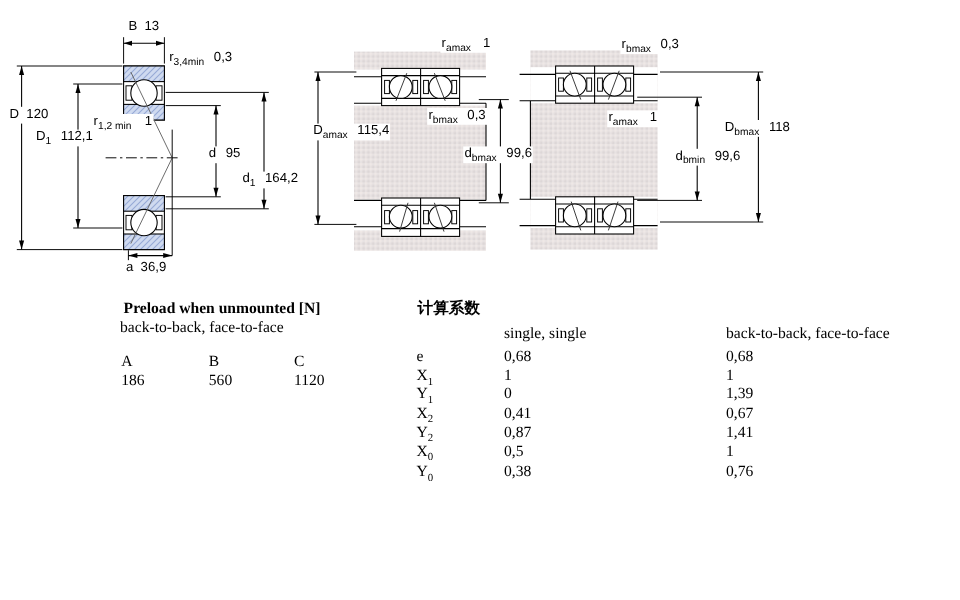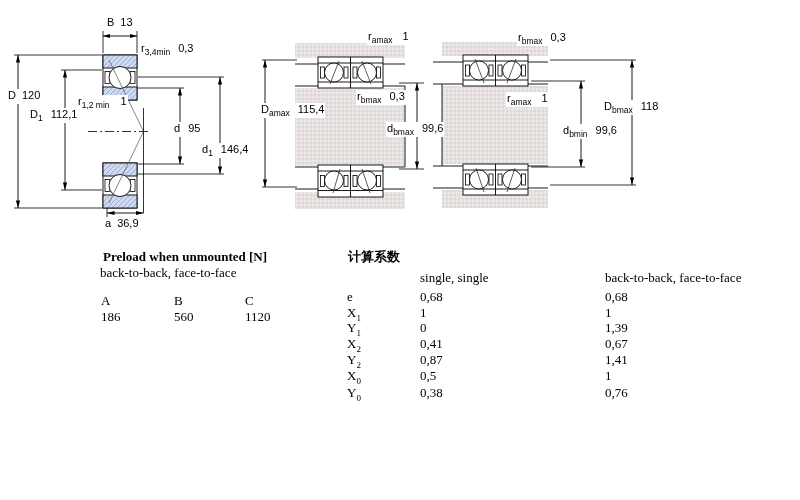--- a/index.html
+++ b/index.html
@@ -157,21 +157,21 @@
     </g>
   </g>
 </svg>
 
 <div class="dim" style="left:106px;top:16px"><span>B</span><sub></sub><span class="v" style="margin-left:6px">13</span></div>
 <div class="dim" style="left:140px;top:42px"><span>r</span><sub>3,4min</sub><span class="v">0,3</span></div>
 <div class="dim" style="left:7px;top:89px"><span>D</span><sub></sub><span class="v" style="margin-left:6px">120</span></div>
 <div class="dim" style="left:77px;top:95px"><span>r</span><sub>1,2 min</sub><span class="v" style="margin-left:11px">1</span></div>
 <div class="dim" style="left:29px;top:108px"><span>D</span><sub>1</sub><span class="v">112,1</span></div>
 <div class="dim" style="left:173px;top:122px"><span>d</span><sub></sub><span class="v">95</span></div>
-<div class="dim" style="left:201px;top:143px"><span>d</span><sub>1</sub><span class="v">146,4</span></div>
+<div class="dim" style="left:201px;top:143px"><span>d</span><sub>1</sub><span class="v">164,2</span></div>
 <div class="dim" style="left:104px;top:217px"><span>a</span><sub></sub><span class="v" style="margin-left:6px">36,9</span></div>
 
 <div class="dim" style="left:367px;top:30px"><span>r</span><sub>amax</sub><span class="v" style="margin-left:10px">1</span></div>
 <div class="dim" style="left:260px;top:103px"><span>D</span><sub>amax</sub><span class="v">115,4</span></div>
 <div class="dim" style="left:356px;top:90px"><span>r</span><sub>bmax</sub><span class="v">0,3</span></div>
 <div class="dim" style="left:386px;top:122px"><span>d</span><sub>bmax</sub><span class="v">99,6</span></div>
 
 <div class="dim" style="left:517px;top:31px"><span>r</span><sub>bmax</sub><span class="v">0,3</span></div>
 <div class="dim" style="left:506px;top:92px"><span>r</span><sub>amax</sub><span class="v" style="margin-left:10px">1</span></div>
 <div class="dim" style="left:603px;top:100px"><span>D</span><sub>bmax</sub><span class="v">118</span></div>

